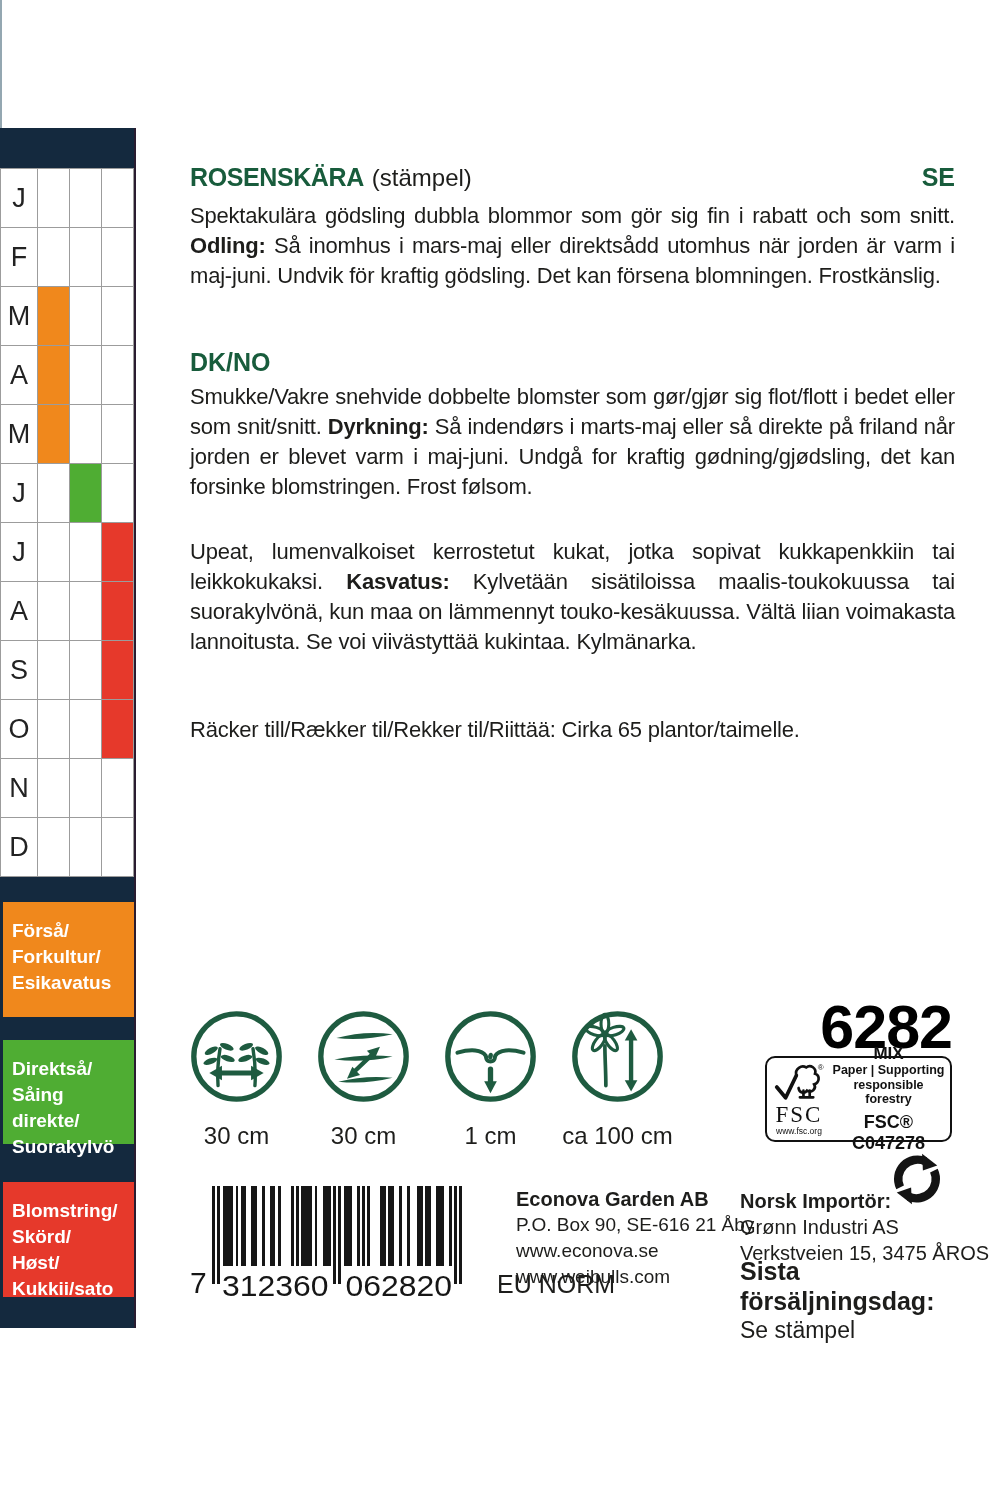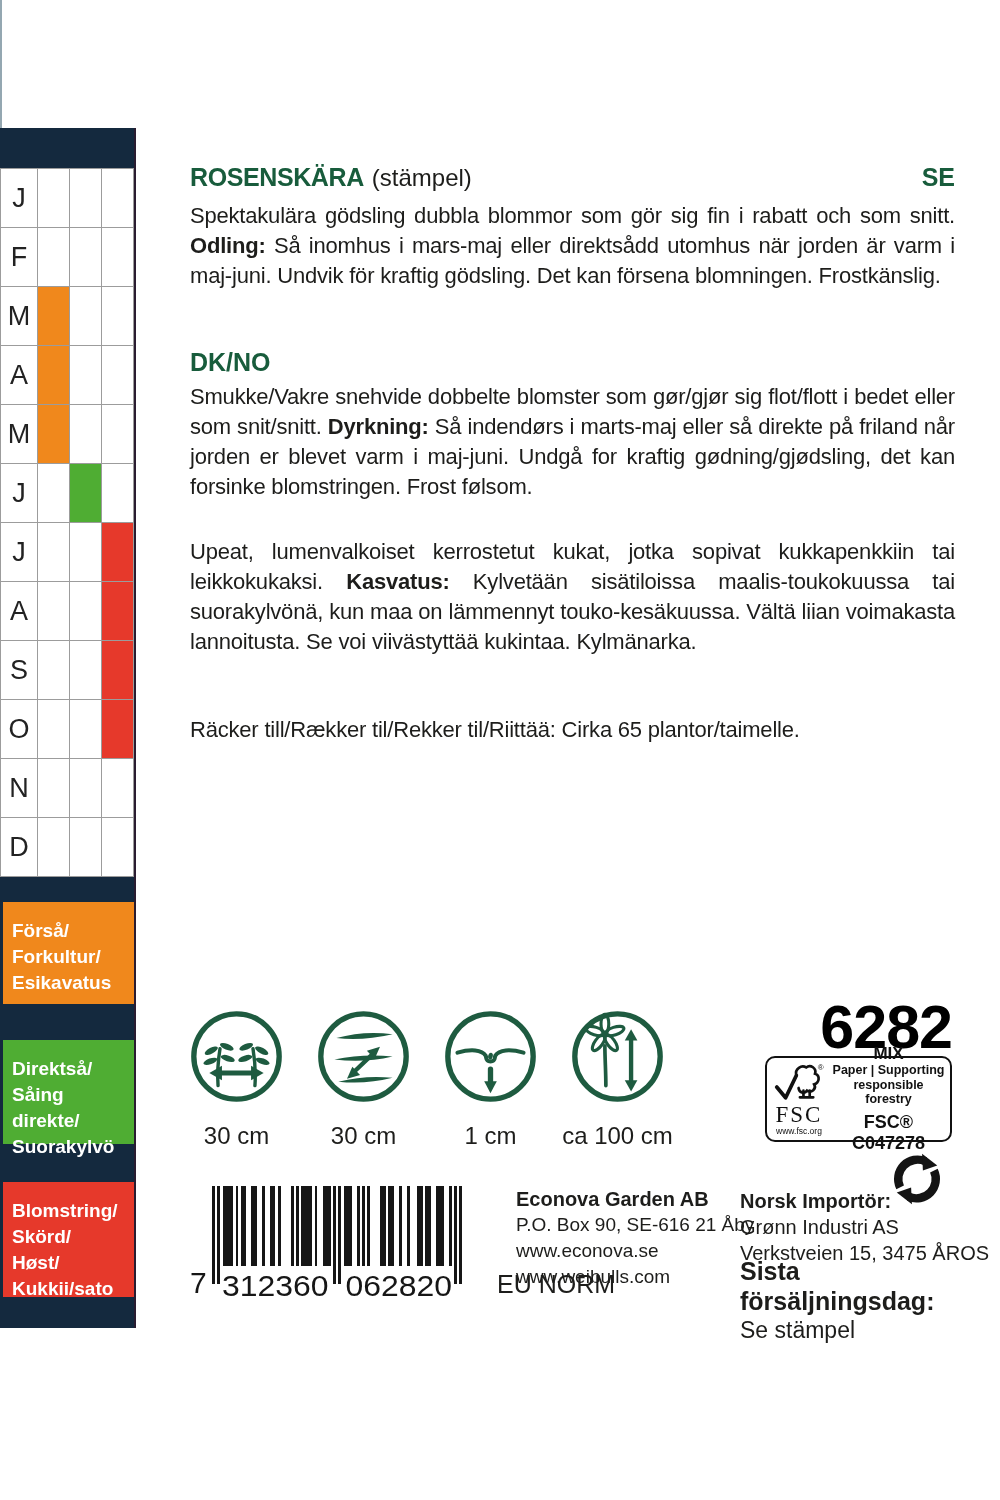--- a/index.html
+++ b/index.html
@@ -117,21 +117,21 @@
         <div class="mcell" style="background: rgb(230, 57, 43);"></div>
         <div class="mcell letter">N</div>
         <div class="mcell"></div>
         <div class="mcell"></div>
         <div class="mcell"></div>
         <div class="mcell letter">D</div>
         <div class="mcell"></div>
         <div class="mcell"></div>
         <div class="mcell"></div>
       </div>
-    <div class="legend-box" style="top: 774px; height: 102px; background: rgb(240, 136, 28);">
+    <div class="legend-box" style="top: 774px; height: 115px; background: rgb(240, 136, 28);">
         <div>Förså/</div>
         <div>Forkultur/</div>
         <div>Esikavatus</div>
       </div>
     <div class="legend-box" style="top: 912px; height: 104px; background: rgb(79, 173, 51);">
         <div>Direktså/</div>
         <div>Såing</div>
         <div>direkte/</div>
         <div>Suorakylvö</div>
       </div>

